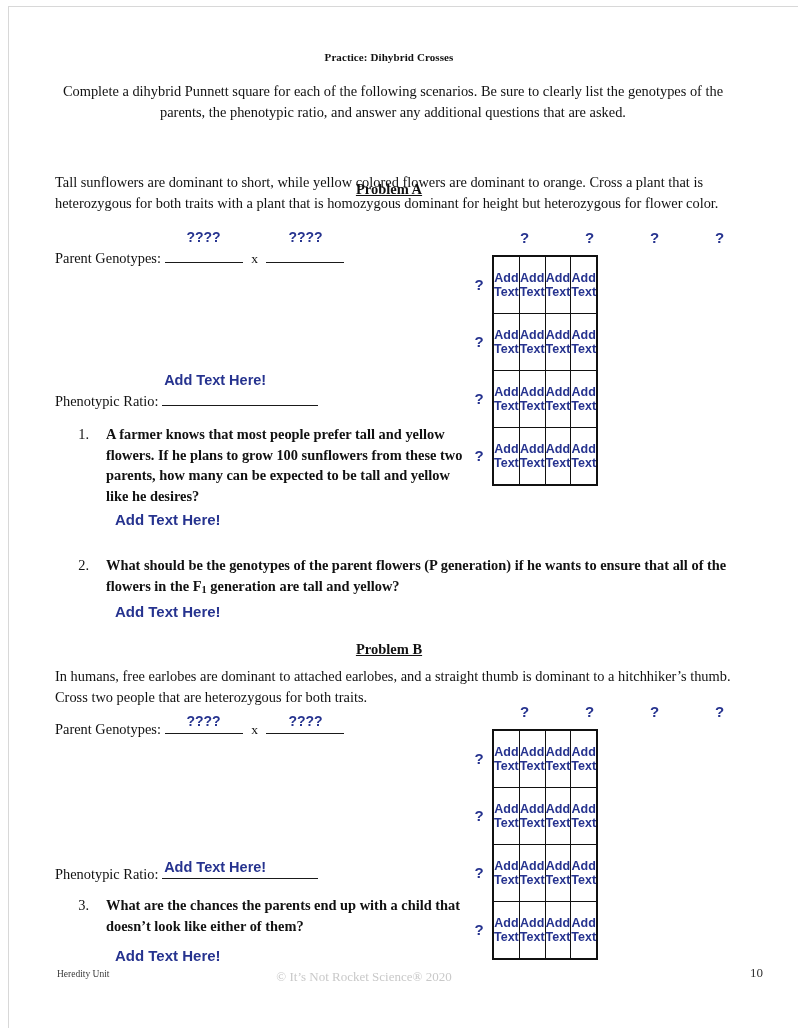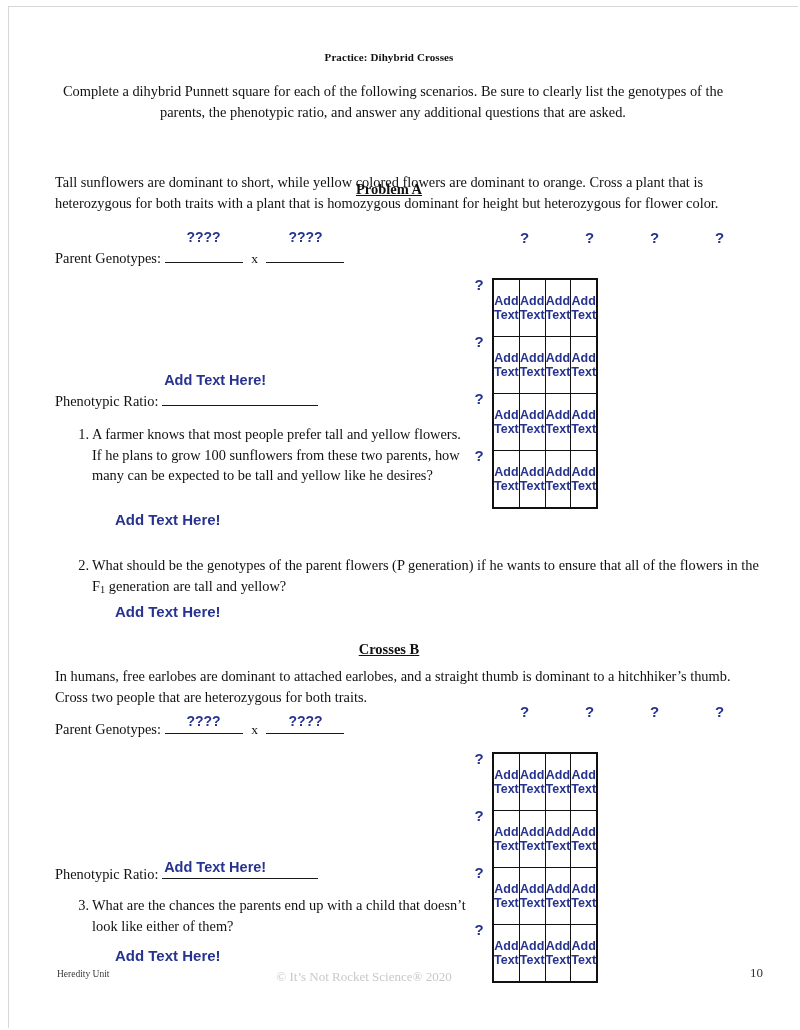--- a/index.html
+++ b/index.html
@@ -161,21 +161,22 @@
   }
   .q-num {
     position: absolute;
     left: 0;
     top: 0;
     width: 22px;
     text-align: right;
   }
   .q-text {
     display: block;
-    margin-left: 25px;
+    margin-left: 39px;
+    font-weight: bold;
   }
   #question-1 { left: 58px; top: 417px; width: 400px; }
   #question-2 { left: 58px; top: 548px; width: 700px; }
   #question-3 { left: 58px; top: 888px; width: 420px; }
 
   .answer-slot {
     position: absolute;
     color: #26338f;
     font-family: "Liberation Sans", sans-serif;
     font-weight: bold;
@@ -195,21 +196,20 @@
 
   .punnett-grid-wrap {
     position: absolute;
     left: 28px;
     top: 26px;
   }
   .punnett-grid {
     border-collapse: collapse;
     border: 2.4px solid #111111;
     table-layout: fixed;
-    margin-top: 23px;
   }
   .punnett-grid td {
     border: 1.6px solid #111111;
     width: 65px;
     height: 56px;
     text-align: center;
     vertical-align: middle;
     padding: 0;
     background: #ffffff;
   }
@@ -385,21 +385,21 @@
                 </td>
             <td>
                   <span class="cell-text">Add Text</span>
                 </td>
           </tr>
         </tbody>
           </table>
       </div>
     </div>
 
-    <div id="problem-b-heading" class="problem-heading">Crosses B</div>
+    <div id="problem-b-heading" class="problem-heading">Problem B</div>
 
     <div id="scenario-b" class="scenario">In humans, free earlobes are dominant to attached earlobes, and a straight thumb is dominant to a hitchhiker’s thumb.  Cross two people that are heterozygous for both traits.</div>
 
     <div id="parent-line-b" class="parent-line">
       <span class="parent-label">Parent Genotypes:</span>
       <span class="blank blank-b"><span class="ph">????</span></span>
       <span class="x-sep">x</span>
       <span class="blank blank-b"><span class="ph">????</span></span>
     </div>
 

